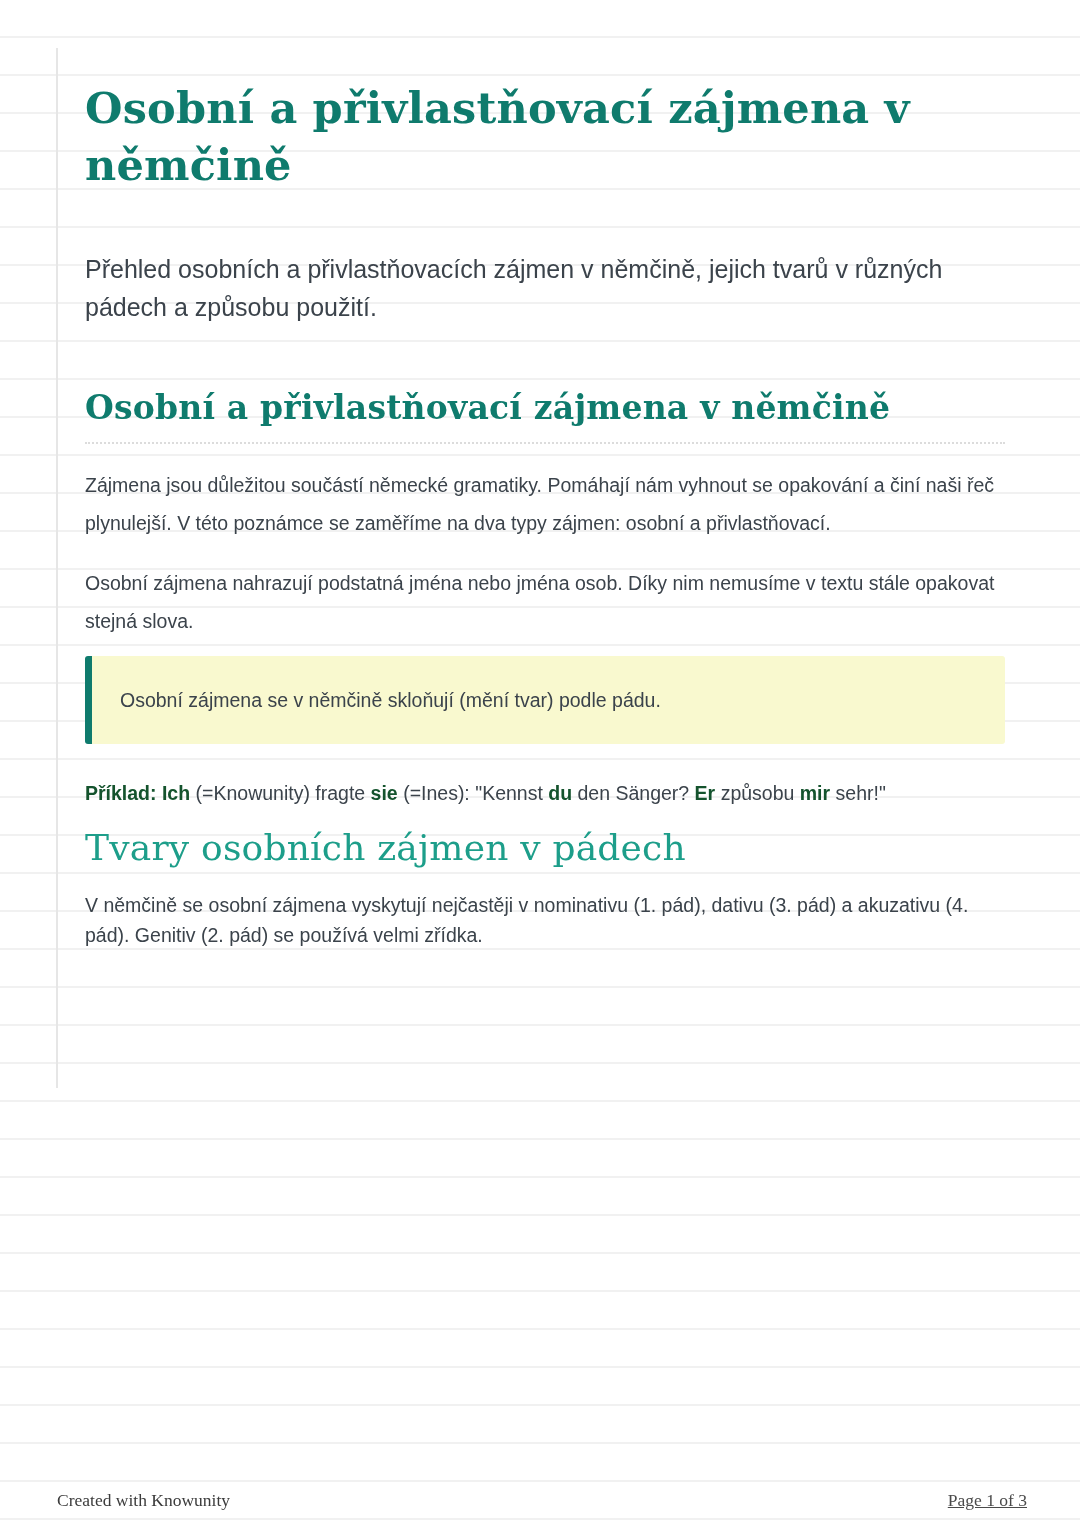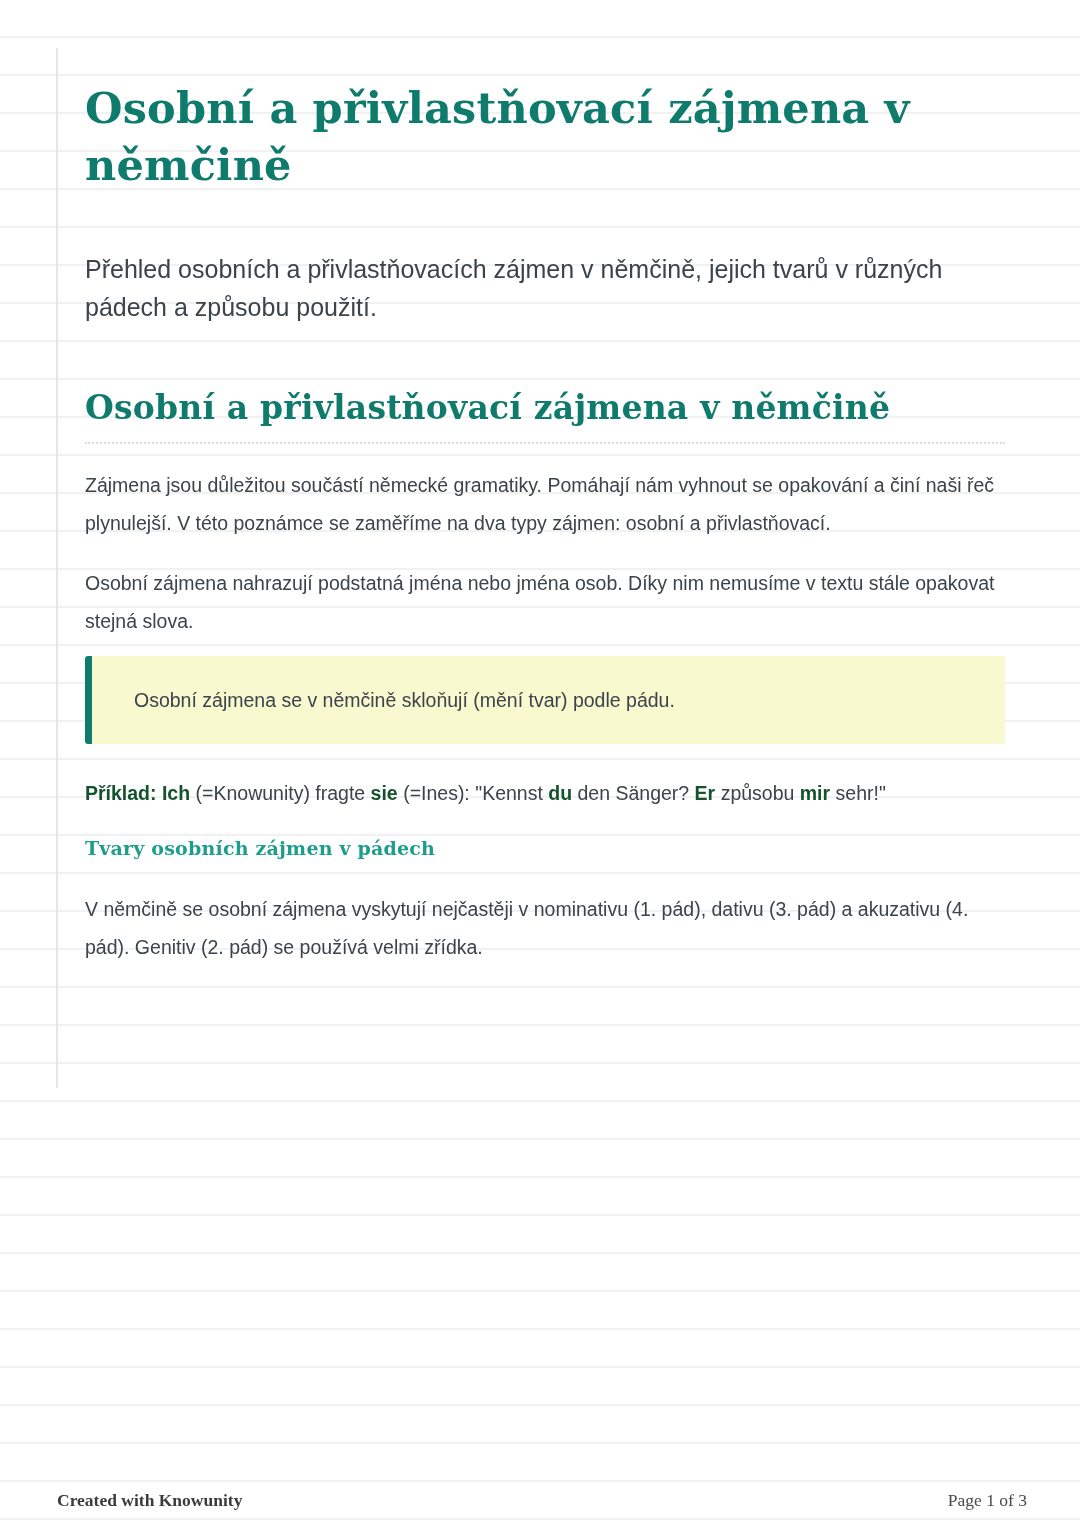--- a/index.html
+++ b/index.html
@@ -73,69 +73,70 @@
   .body-p {
     margin: 22px 0 0 0;
     font-size: 19.5px;
     line-height: 38px;
   }
   .callout {
     margin-top: 16px;
     background: var(--callout-bg, #f9f9cf);
     border-left: 7px solid var(--accent, #0f7b6d);
     border-radius: 3px;
-    padding: 31px 42px;
+    padding: 31px 28px;
   }
   .callout p {
     margin: 0;
     font-size: 19.5px;
     line-height: 26px;
   }
   .example {
     margin: 30px 0 0 0;
     font-size: 19.5px;
     line-height: 38px;
   }
   .example strong {
     font-weight: 700;
     color: #14532d;
   }
   h3 {
     font-family: "DejaVu Serif", serif;
-    font-weight: 700;
-    font-size: 19px;
+    font-weight: 400;
+    font-size: 36px;
     line-height: 36px;
     color: var(--accent2, #1d9e8a);
     margin: 18px 0 0 0;
     letter-spacing: 0.2px;
   }
   .sub-p {
     margin: 24px 0 0 0;
     font-size: 19.5px;
-    line-height: 38px;
+    line-height: 30px;
   }
   .footer {
     position: absolute;
     left: 57px;
     right: 53px;
     top: 1490px;
     display: flex;
     justify-content: space-between;
     align-items: baseline;
     z-index: 2;
     font-family: "Liberation Serif", serif;
     font-size: 17.5px;
   }
   .footer-left {
-    font-weight: 700;
+    font-weight: 400;
     color: #3b3b3b;
   }
   .footer-right {
     font-weight: 400;
     color: #4a4a4a;
+    text-decoration: underline;
   }
 </style>
 </head>
 <body>
 
 <div class="ruled-bg"></div>
 <div class="left-edge"></div>
 
 <div class="content">
   <h1>Osobní a přivlastňovací zájmena v němčině</h1>

